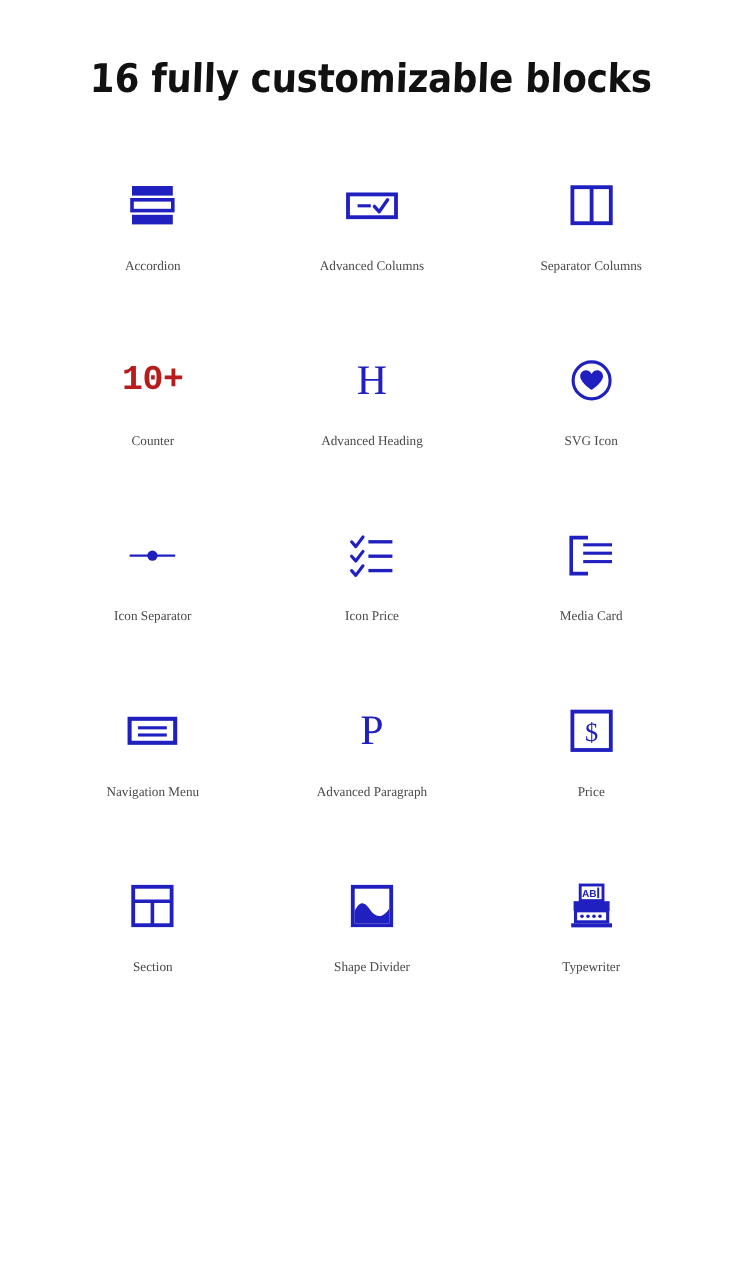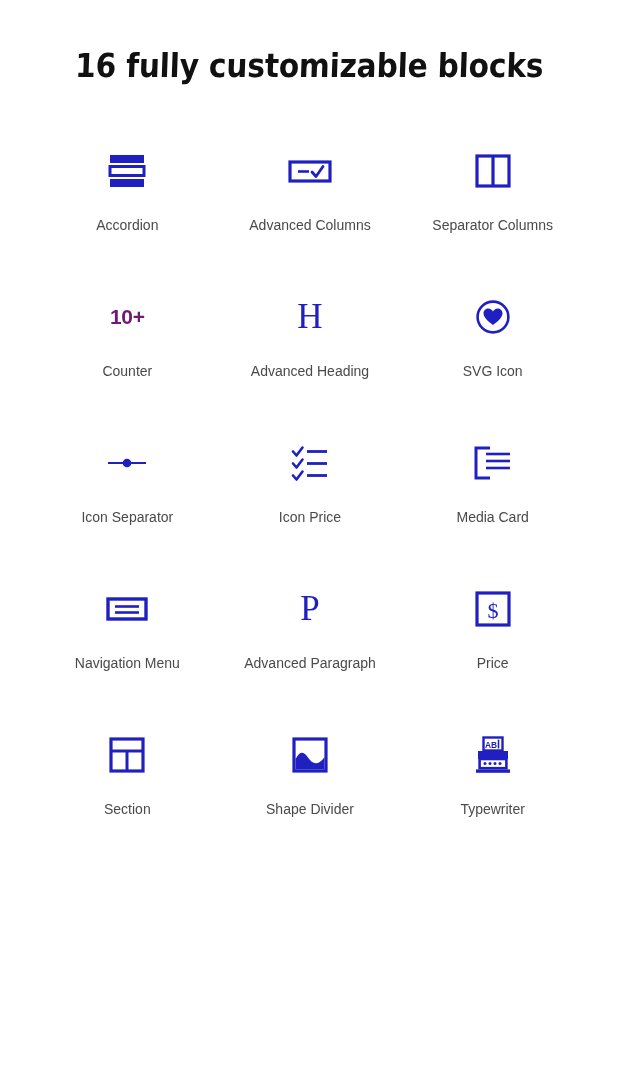--- a/index.html
+++ b/index.html
@@ -69,33 +69,33 @@
     justify-content: center;
     margin-bottom: 16px;
   }
 
   .block-icon svg {
     display: block;
     overflow: visible;
   }
 
   .block-label {
-    font-family: Liberation Sans, sans-serif;
-    font-size: 14px;
+    font-family: Liberation Serif, serif;
+    font-size: 11px;
     color: #4a4a4a;
     line-height: 1.6;
     max-width: 150px;
     font-weight: 400;
   }
 
   .counter-glyph {
-    font-family: Liberation Sans, sans-serif;
-    font-size: 21px;
+    font-family: Liberation Mono, monospace;
+    font-size: 29px;
     font-weight: 700;
-    color: #701a75;
+    color: #b91c1c;
     letter-spacing: -0.3px;
   }
 
   .letter-glyph {
     font-family: "Liberation Serif", serif;
     font-size: 35px;
     font-weight: 400;
     color: #2020c0;
     line-height: 1;
   }

